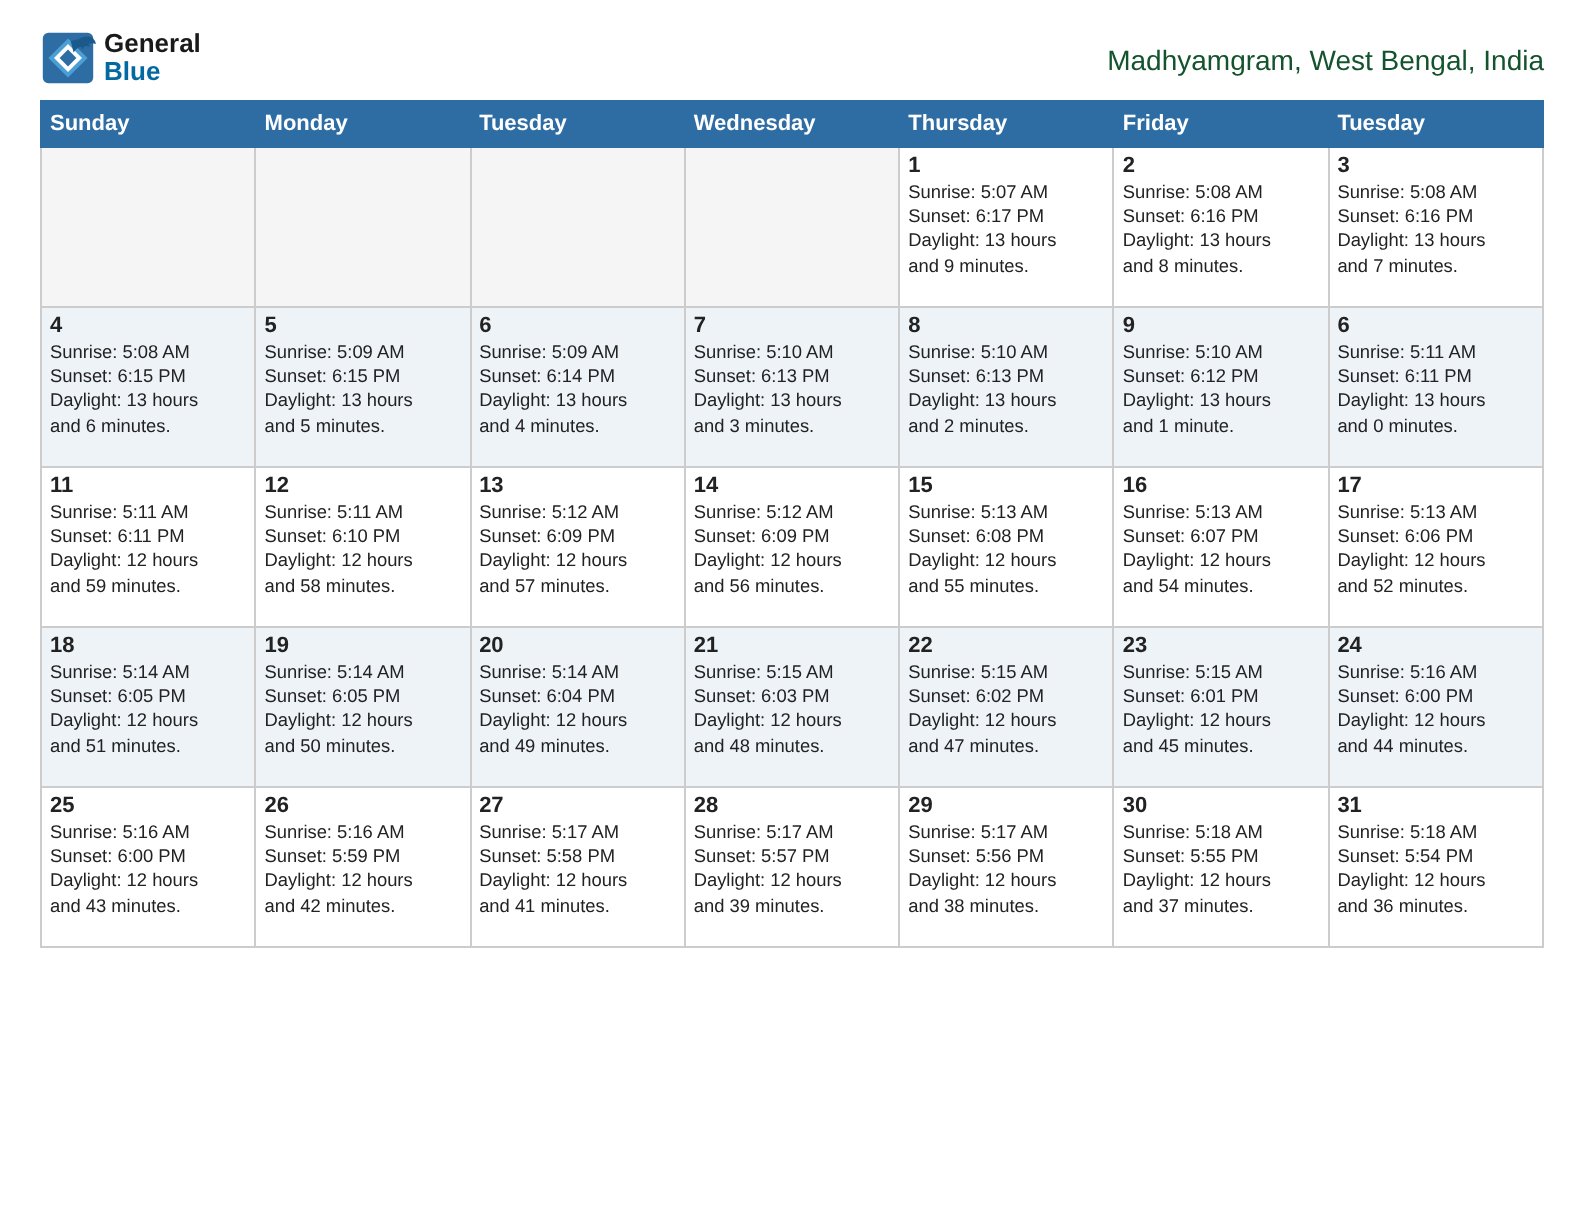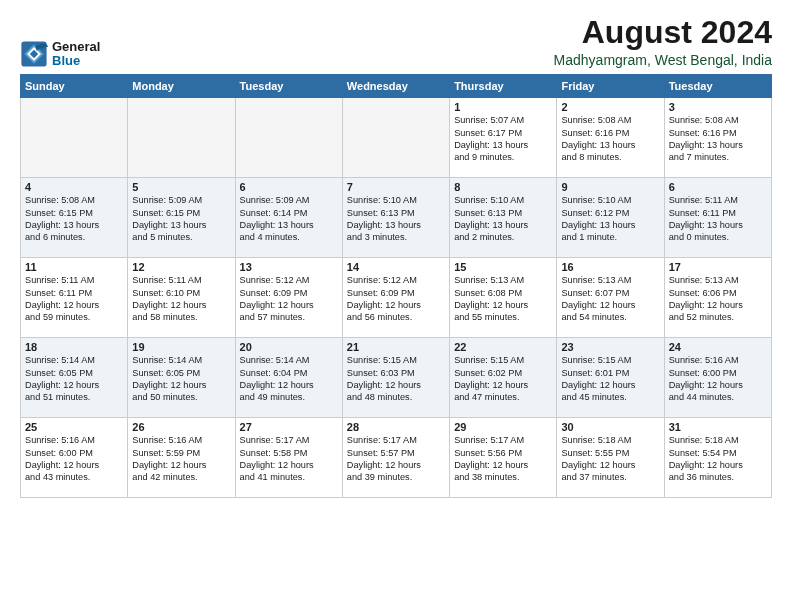--- a/index.html
+++ b/index.html
@@ -10,21 +10,21 @@
       background: #fff;
       overflow: hidden;
     }
     .page {
       width: 792px;
       height: 612px;
       padding: 15px 20px 10px 20px;
     }
     .header-top {
       display: flex;
-      align-items: flex-end;
+      align-items: center;
       justify-content: space-between;
       margin-bottom: 4px;
       gap: 30px;
     }
     .logo {
       display: flex;
       align-items: center;
     }
     .logo-icon {
       width: 28px;
@@ -100,21 +100,20 @@
 
         <path d="M22,8 Q32,4 36,12 Q28,10 24,16 Z" fill="#1a5a8a"></path>
         <path d="M28,6 Q38,2 40,10 Q34,8 30,14 Z" fill="#1a5a8a"></path>
       </svg>
       <div>
         <div style="font-size:13px;font-weight:bold;color:#1a1a1a;line-height:1.1;">General</div>
         <div style="font-size:13px;font-weight:bold;color:#0369a1;line-height:1.1;">Blue</div>
       </div>
     </div>
     <div class="title-block">
-      <div class="main-title">August 2024</div>
       <div class="subtitle">Madhyamgram, West Bengal, India</div>
     </div>
   </div>
 
   <table class="calendar-table">
     <thead>
       <tr>
       <th>Sunday</th>
           <th>Monday</th>
           <th>Tuesday</th>

